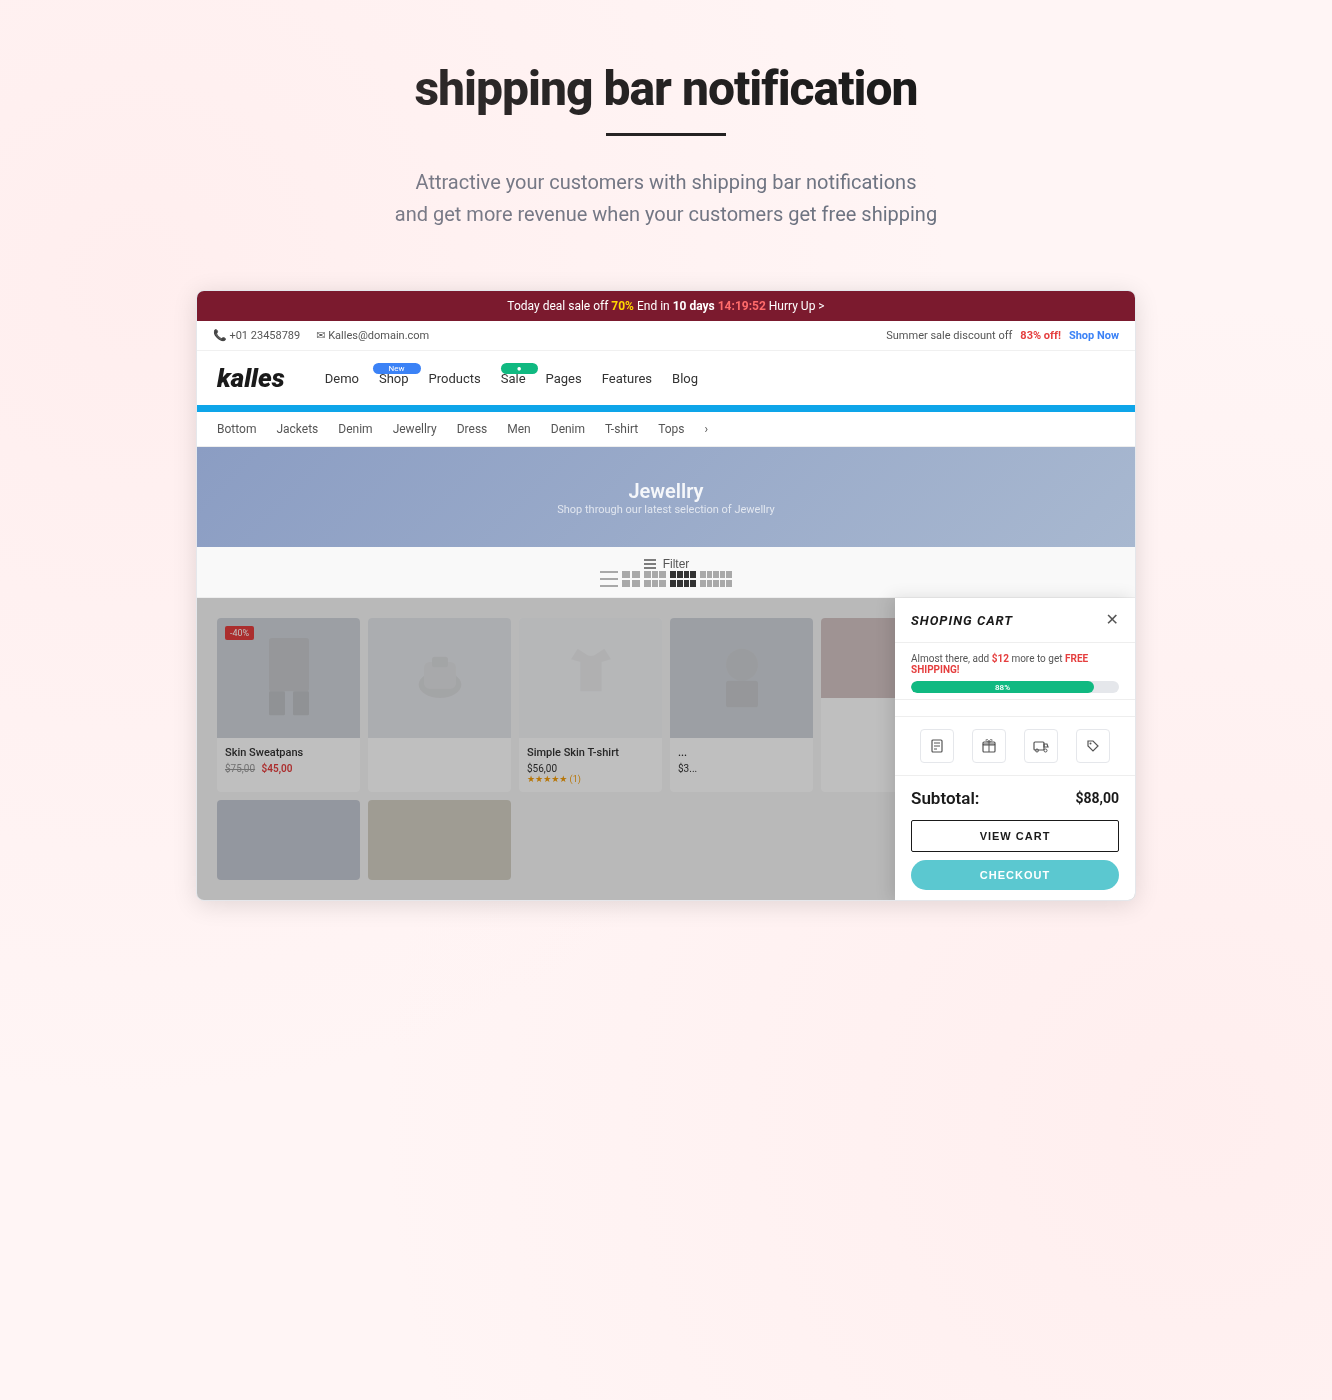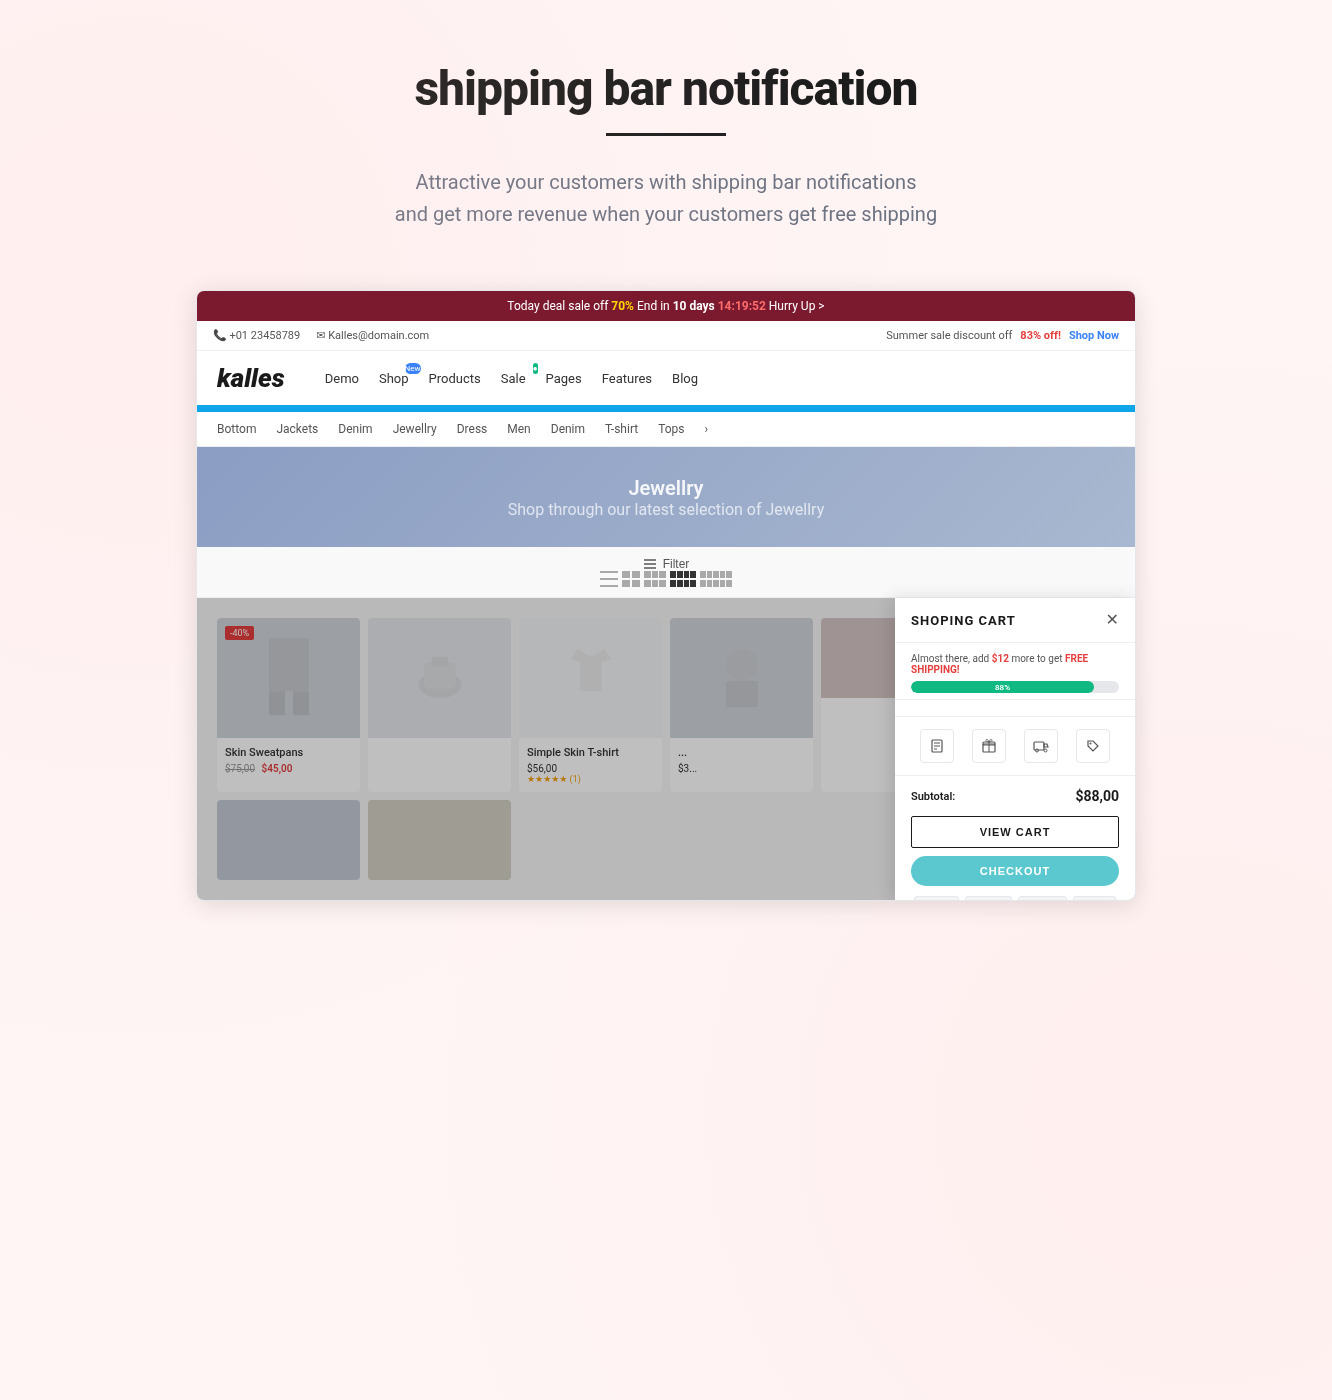--- a/index.html
+++ b/index.html
@@ -114,21 +114,21 @@
       color: #333;
     }
     .nav-item { position: relative; }
     .nav-badge {
       position: absolute;
       top: -8px;
       right: -12px;
       background: #3b82f6;
       color: #fff;
       border-radius: 8px;
-      padding: 1px 0;
+      padding: 1px 16px;
       font-size: 8px;
     }
     .nav-badge.green { background: #10b981; }
 
     
     .store-catnav {
       background: #fff;
       display: flex;
       gap: 20px;
       padding: 10px 20px;
@@ -141,21 +141,21 @@
     
     .store-hero {
       background: linear-gradient(135deg, #8b9dc3 0%, #a8b8d0 100%);
       height: 100px;
       display: flex;
       align-items: center;
       justify-content: center;
       flex-direction: column;
     }
     .store-hero h2 { color: rgba(255,255,255,0.9); font-size: 20px; font-weight: 600; }
-    .store-hero p { color: rgba(255,255,255,0.7); font-size: 16px; }
+    .store-hero p { color: rgba(255,255,255,0.7); font-size: 11px; }
 
     
     .store-filterbar {
       background: #f9f9f9;
       display: flex;
       align-items: center;
       justify-content: space-between;
       padding: 10px 20px;
       border-bottom: 1px solid #eee;
       flex-direction: column;
@@ -258,20 +258,21 @@
       align-items: center;
       justify-content: space-between;
       padding: 14px 16px;
       border-bottom: 1px solid #eee;
     }
     .cart-title {
       font-size: 13px;
       font-weight: 700;
       letter-spacing: 1px;
       color: #1a1a1a;
+      font-style: italic;
     }
     .cart-close {
       cursor: pointer;
       color: #555;
       font-size: 16px;
       line-height: 1;
     }
 
     
     .shipping-bar-section {
@@ -341,21 +342,21 @@
     
     .cart-footer {
       padding: 12px 16px;
     }
     .cart-subtotal {
       display: flex;
       justify-content: space-between;
       align-items: center;
       margin-bottom: 12px;
     }
-    .subtotal-label { font-size: 11px; font-weight: 600; color: #1a1a1a; }
+    .subtotal-label { font-size: 17px; font-weight: 600; color: #1a1a1a; }
     .subtotal-value { font-size: 14px; font-weight: 700; color: #1a1a1a; }
 
     .btn-view-cart {
       display: block;
       width: 100%;
       padding: 9px;
       border: 1px solid #1a1a1a;
       background: #fff;
       color: #1a1a1a;
       font-size: 11px;

